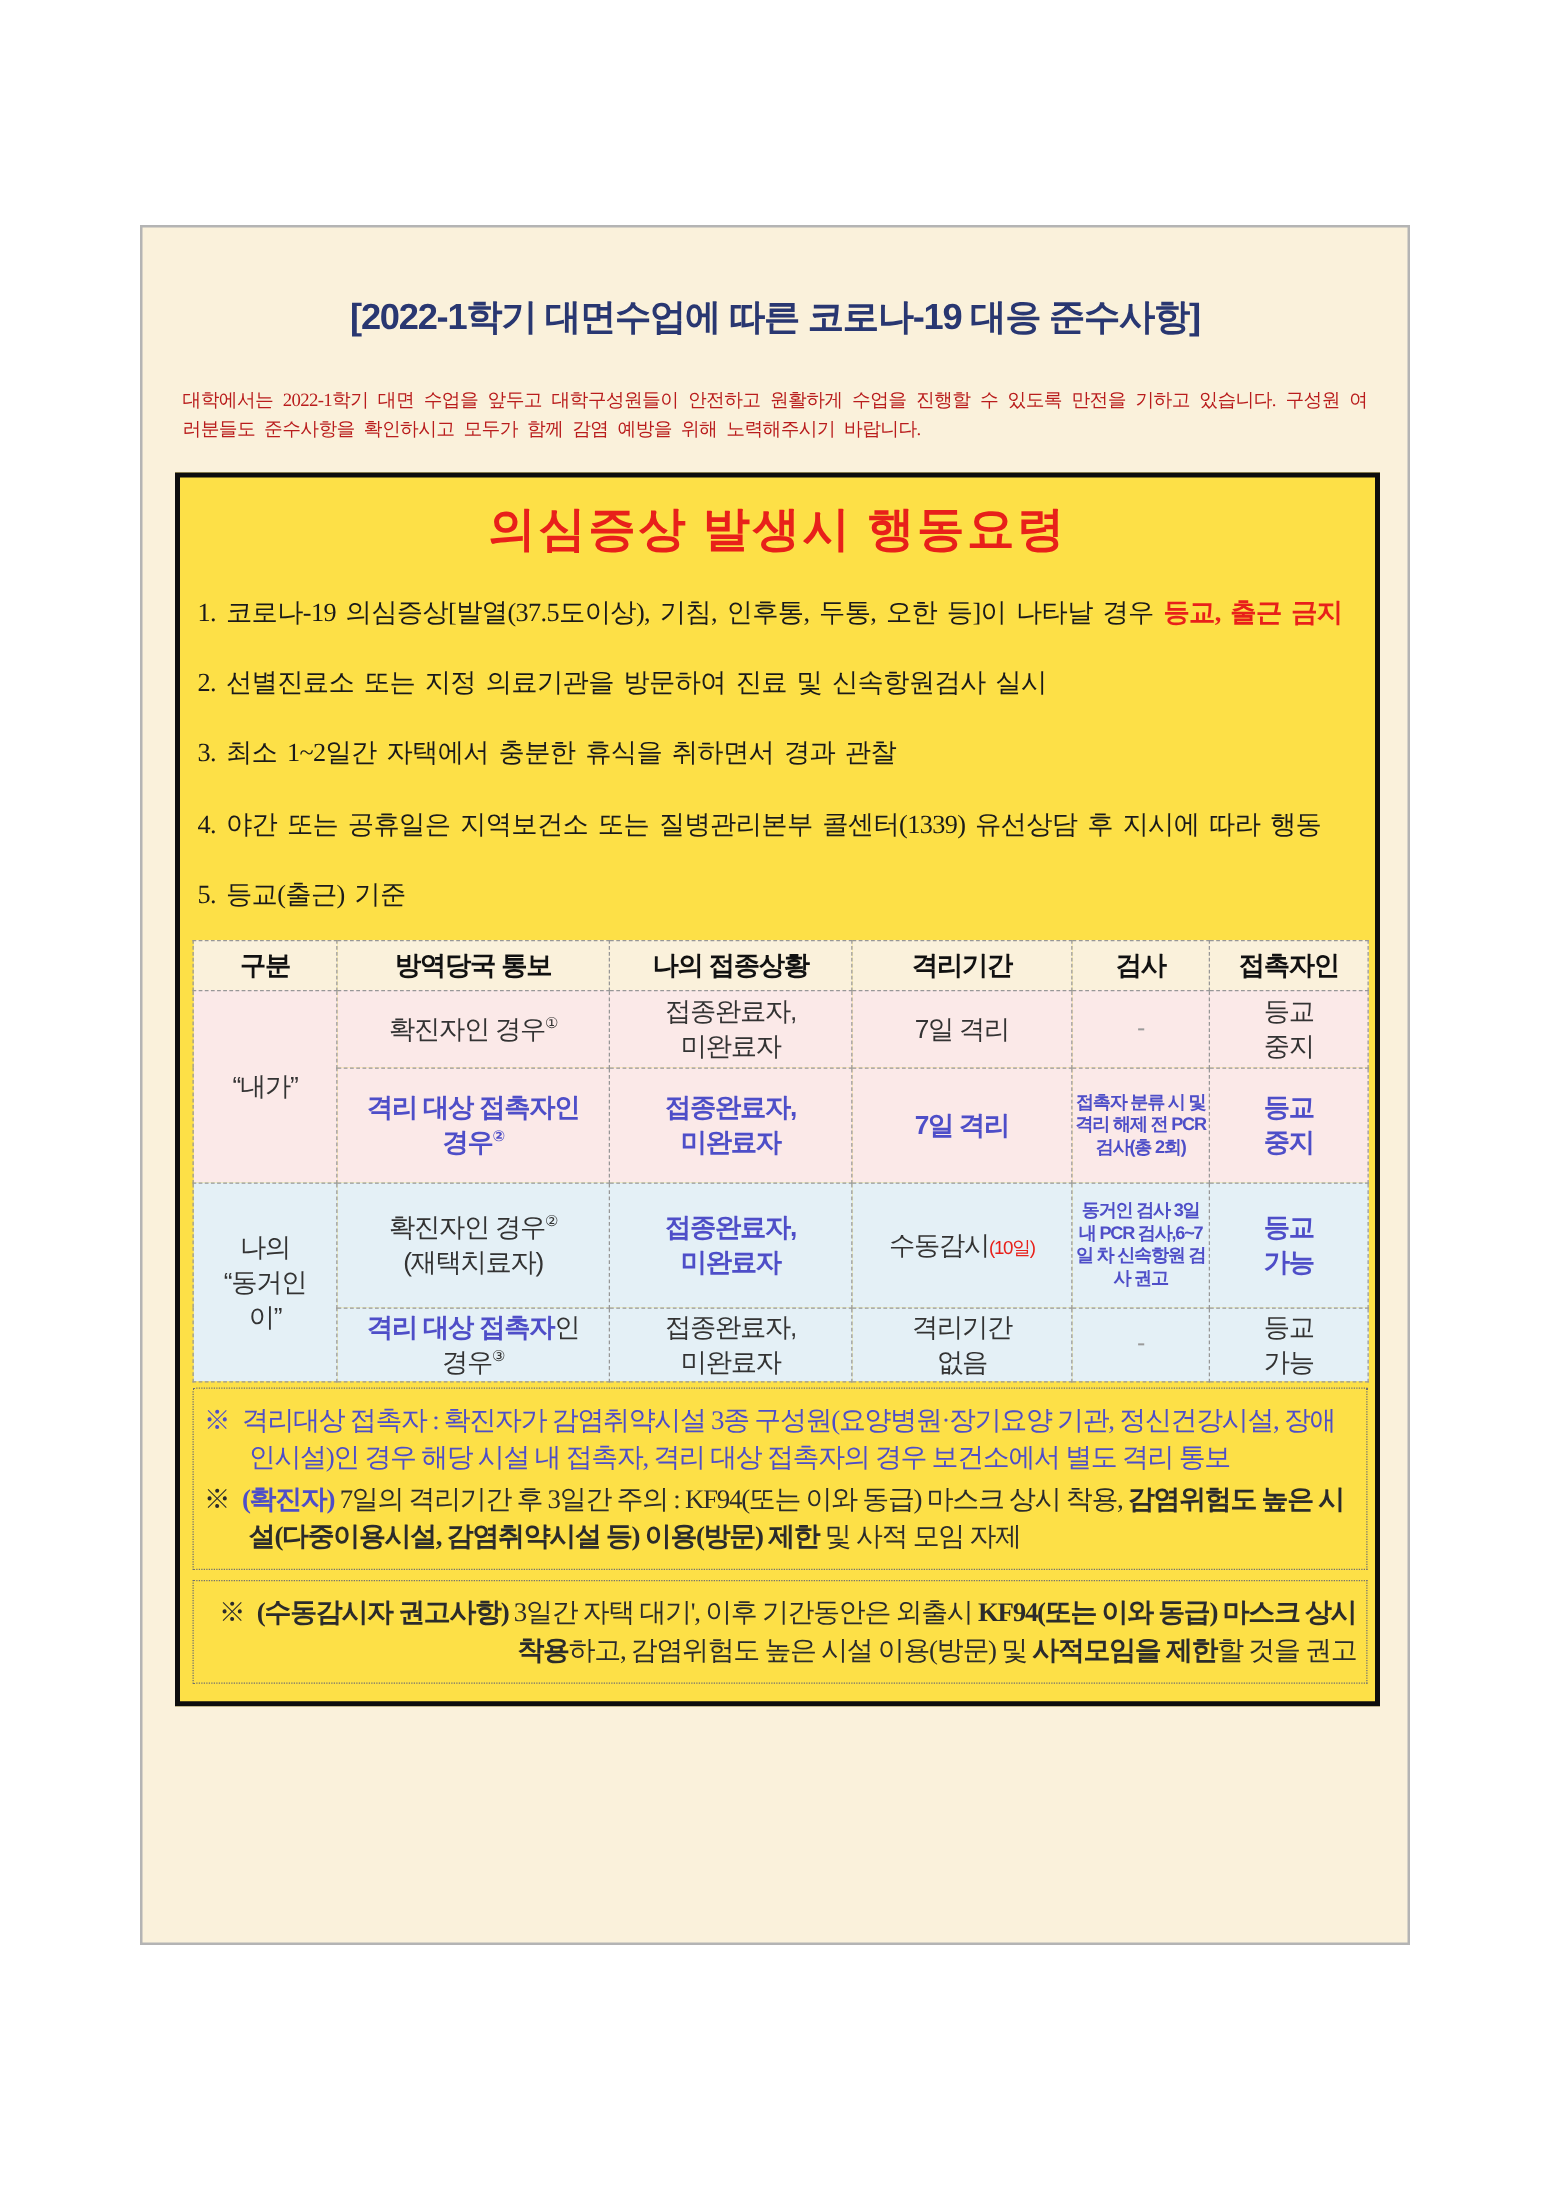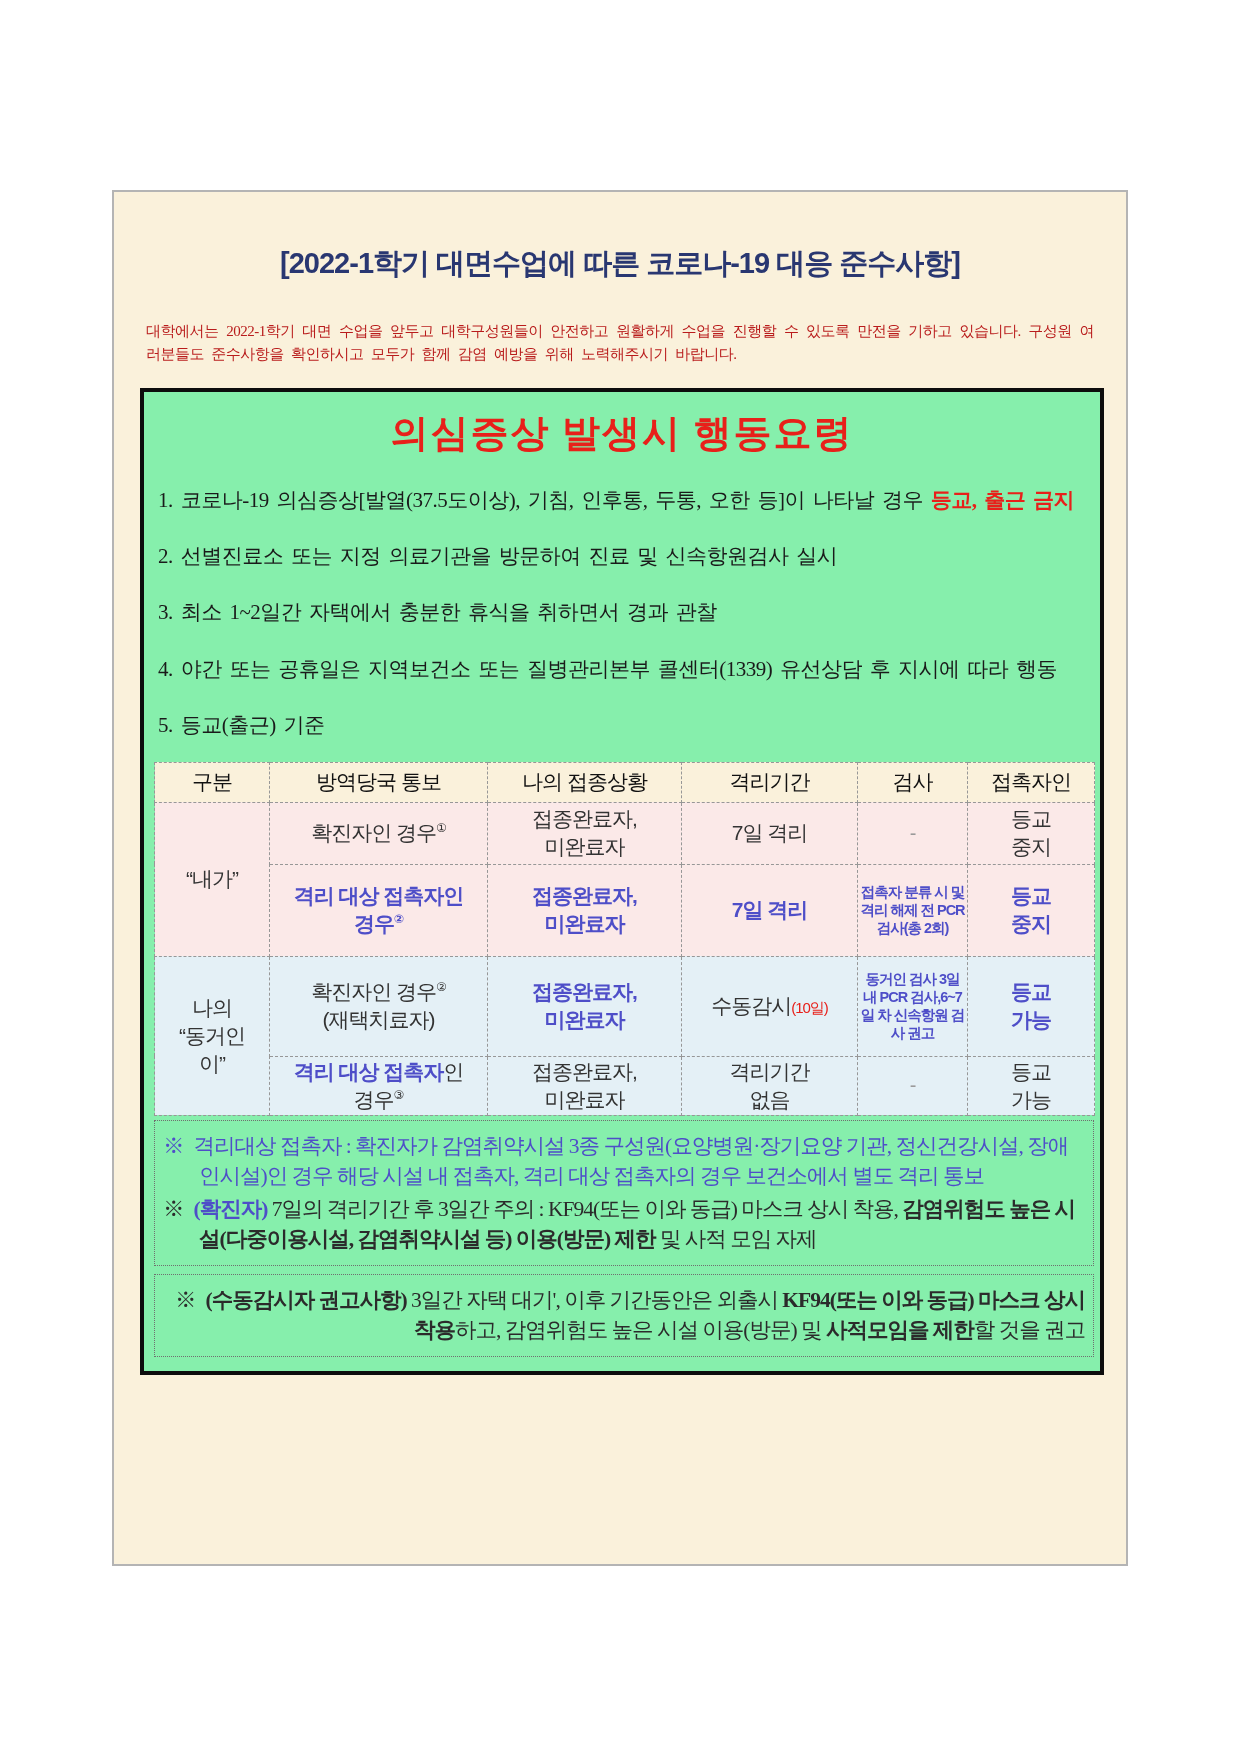--- a/index.html
+++ b/index.html
@@ -1,45 +1,45 @@
 <!DOCTYPE html>
 <html lang="ko"><head>
 <meta charset="utf-8">
 <style>
   html,body{margin:0;padding:0;background:#ffffff;}
   body{width:1240px;height:1753px;position:relative;
        font-family:"Liberation Serif","DejaVu Serif",serif;color:#1a1a1a;}
-  .page-box{position:absolute;left:112px;top:190px;width:1016px;height:1376px;
+  .page-box{position:absolute;left:112px;top:180px;width:1016px;height:1376px;
             background:#FAF1DB;border:2px solid #b4b4b4;box-sizing:border-box;
             padding:0 26px;}
   .doc-title{margin-top:52px;text-align:center;
              font-family:"Liberation Sans","DejaVu Sans",sans-serif;
              font-weight:bold;font-size:29px;color:#293771;letter-spacing:-1px;}
   .intro{margin:36px 6px 0 6px;font-size:15px;line-height:1.52;color:#b91c1c;
          text-align:justify;word-spacing:4px;letter-spacing:-0.5px;}
   .action-box{margin-top:22px;margin-left:0px;border:4px solid #0d0d0d;
-              background:#86efac;padding:12px 10px 14px 10px;box-sizing:border-box;
+              background:#fde047;padding:12px 10px 14px 10px;box-sizing:border-box;
               width:964px;}
   .action-heading{text-align:center;font-size:38px;font-weight:bold;color:#E8201A;
                   letter-spacing:2px;margin-top:4px;}
   .steps{margin:22px 4px 0 4px;}
   .step{font-size:21px;line-height:1.45;margin-bottom:21px;letter-spacing:-0.5px;
         word-spacing:3px;padding-left:34px;text-indent:-34px;margin-top:26px;}
   .step .num{padding-right:8px;}
   .red-strong{color:#E8201A;font-weight:bold;}
   
   table.rules{border-collapse:collapse;width:940px;margin:6px auto 0 auto;
               font-family:"Liberation Sans","DejaVu Sans",sans-serif;
               table-layout:fixed;}
   table.rules td,table.rules th{border:1px dashed #979797;text-align:center;
               vertical-align:middle;white-space:pre-line;box-sizing:border-box;
               letter-spacing:-1px;}
   th.c1{width:115px;} th.c2{width:218px;} th.c3{width:194px;}
   th.c4{width:176px;} th.c5{width:110px;} th.c6{width:127px;}
-  tr.hrow th{height:40px;font-size:21px;font-weight:normal;color:#111;background:#FAF1DB;margin-left:46px;}
+  tr.hrow th{height:40px;font-size:21px;font-weight:bold;color:#111;background:#FAF1DB;margin-left:46px;}
   tr.r1 td{height:62px;} tr.r2 td{height:92px;} tr.r3 td{height:100px;} tr.r4 td{height:56px;}
   .bg-pink{background:#FBE9E8;} .bg-blue{background:#E4F0F6;}
   .t-dark{color:#333;font-size:21px;}
   .t-blue{color:#4E4EC8;font-weight:bold;font-size:21px;}
   .t-small-blue{color:#4E4EC8;font-weight:bold;font-size:14.5px;line-height:1.25;}
   .t-dash{color:#9a9a9a;font-size:20px;}
   .sup{font-size:12px;vertical-align:super;}
   .period-sub{color:#E8201A;font-size:15px;font-weight:normal;}
   
   .notes-box{width:940px;margin:4px auto 0 auto;border:1px dotted #6f6f6f;

